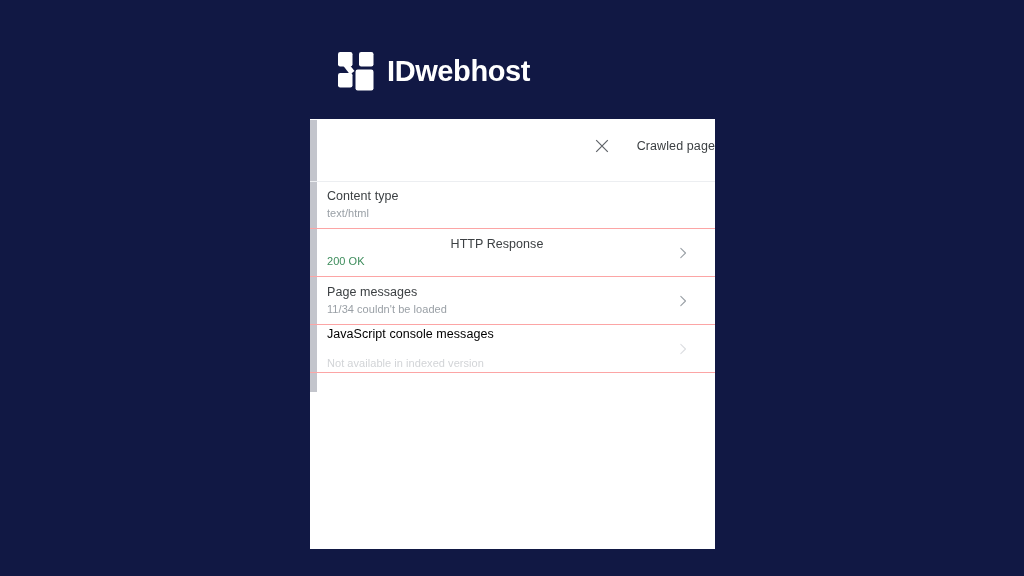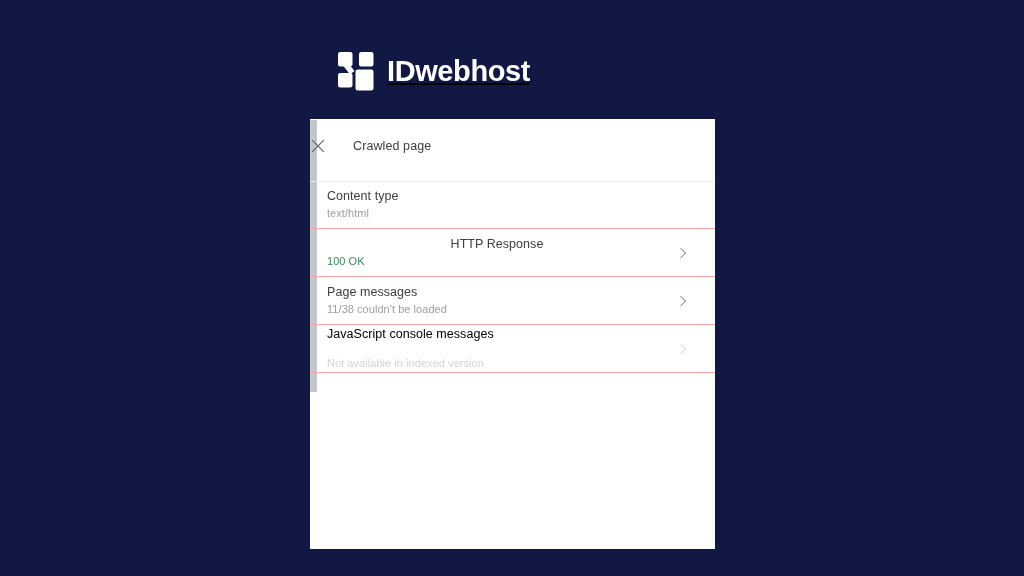--- a/index.html
+++ b/index.html
@@ -25,21 +25,20 @@
   
   .brand {
     position: absolute;
     left: 0;
     top: 52px;
     width: 868px;
     display: flex;
     align-items: center;
     justify-content: center;
     gap: 11px;
-    text-decoration: underline;
   }
 
   .brand-mark {
     width: 38px;
     height: 39px;
     display: block;
   }
 
   .brand-word {
     font-size: 29px;
@@ -73,20 +72,21 @@
   .card-inner {
     position: absolute;
     left: 0; top: 0; right: 0; bottom: 0;
   }
 
   
   .card-header {
     height: 54px;
     display: flex;
     align-items: center;
+    justify-content: flex-end;
   }
 
   .close-icon {
     width: 16px;
     height: 16px;
     flex: none;
     color: #5f6368;
   }
   .close-icon svg { display: block; }
 
@@ -221,33 +221,33 @@
           <span class="row-text">
             <span class="row-title" style="display:block;">Content type</span>
             <span class="row-sub" style="display:block;">text/html</span>
           </span>
           <span class="row-spacer"></span>
         </div>
 
         <div class="row">
           <span class="row-text">
             <span class="row-title" style="display:block;text-align:center;">HTTP Response</span>
-            <span class="row-sub status-ok" style="display:block;">100 OK</span>
+            <span class="row-sub status-ok" style="display:block;">200 OK</span>
           </span>
           <span class="chevron">
             <svg viewBox="0 0 12 12" width="12" height="12" aria-hidden="true">
               <path d="M3.8 1.3 L8.5 6 L3.8 10.7" stroke="currentColor" stroke-width="1.1" fill="none" stroke-linecap="round" stroke-linejoin="round"></path>
             </svg>
           </span>
         </div>
 
         <div class="row">
           <span class="row-text">
             <span class="row-title" style="display:block;">Page messages</span>
-            <span class="row-sub" style="display:block;">11/38 couldn't be loaded</span>
+            <span class="row-sub" style="display:block;">11/34 couldn't be loaded</span>
           </span>
           <span class="chevron">
             <svg viewBox="0 0 12 12" width="12" height="12" aria-hidden="true">
               <path d="M3.8 1.3 L8.5 6 L3.8 10.7" stroke="currentColor" stroke-width="1.1" fill="none" stroke-linecap="round" stroke-linejoin="round"></path>
             </svg>
           </span>
         </div>
 
         <div class="row is-disabled">
           <span class="row-text">

